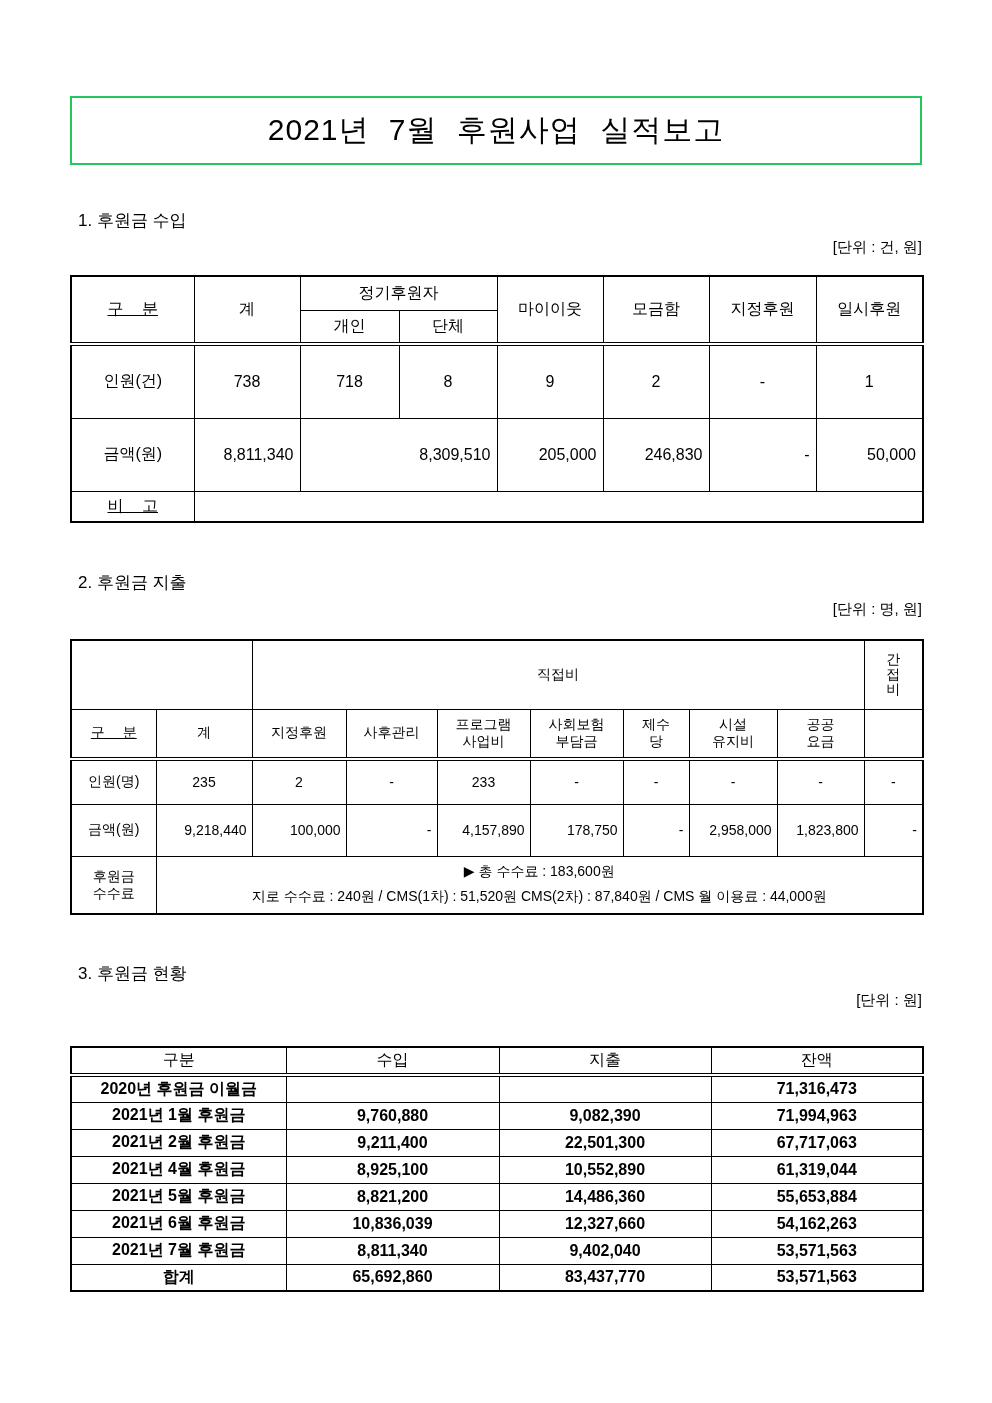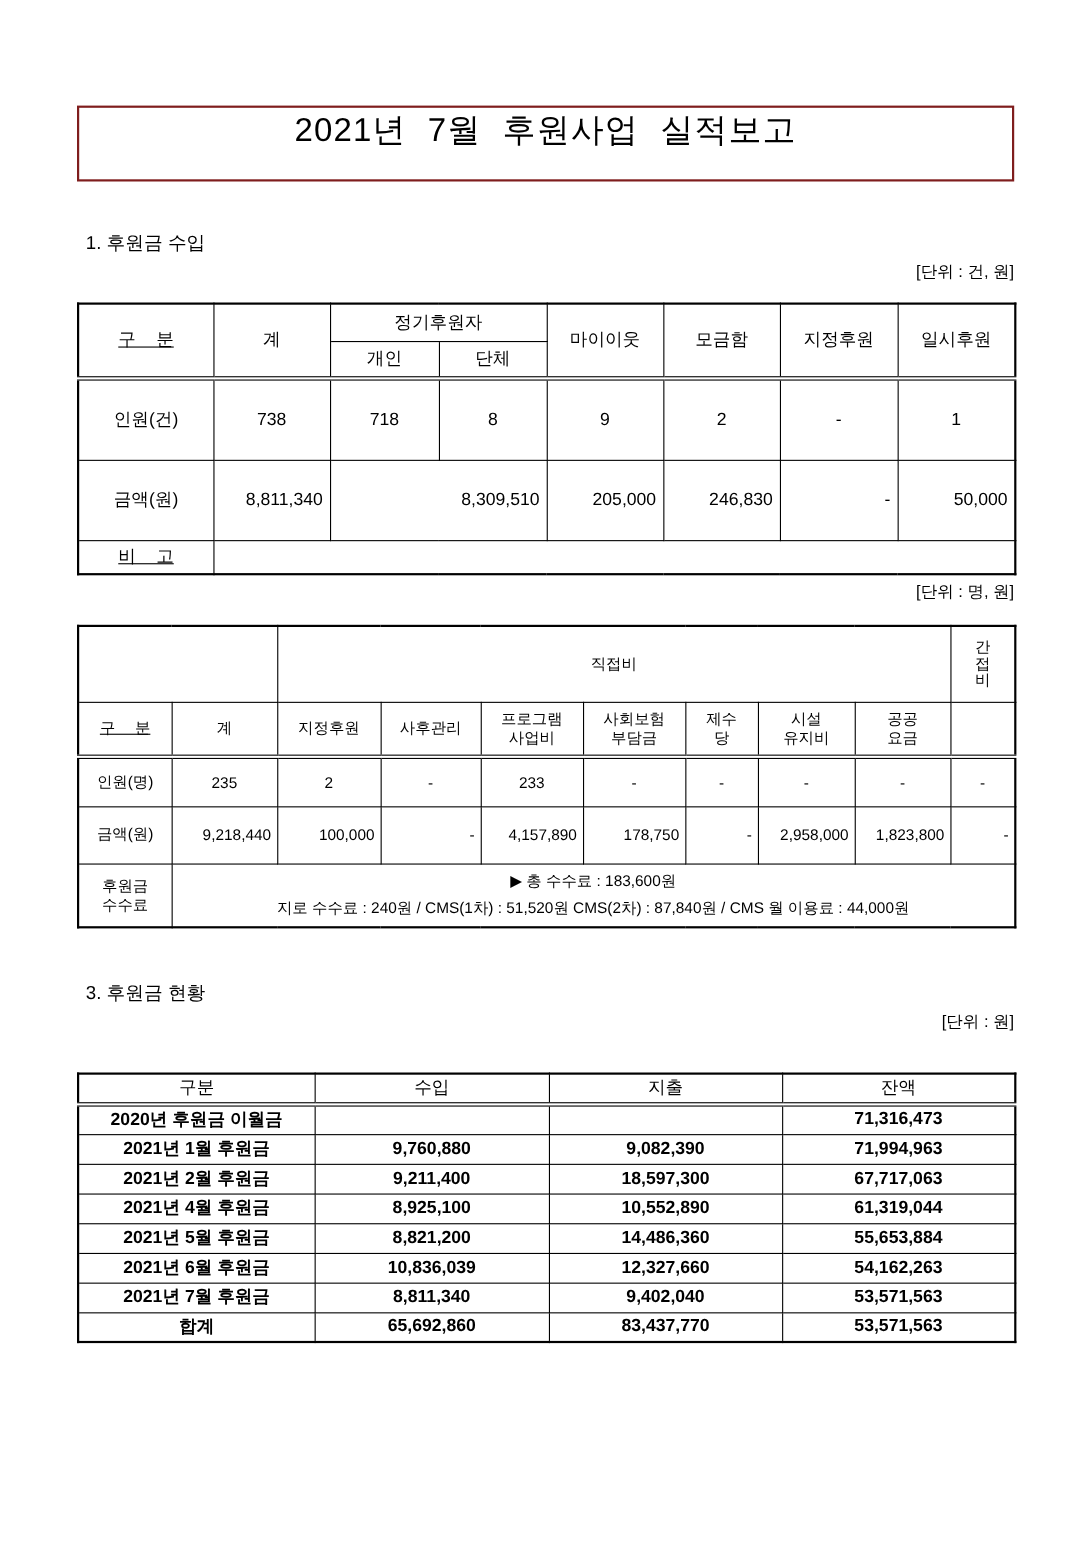--- a/index.html
+++ b/index.html
@@ -4,22 +4,22 @@
 <style>
   html, body { margin:0; padding:0; background:#ffffff; }
   body {
     width:992px; height:1403px;
     font-family:"Liberation Sans","DejaVu Sans",sans-serif;
     color:#000; position:relative;
   }
   .page { padding:96px 70px 0 70px; }
 
   .title-box {
-    border:2px solid #7f1d1d; height:65px;
-    display:flex; align-items:flex-start; justify-content:center;
+    border:2px solid #22c55e; height:65px;
+    display:flex; align-items:center; justify-content:center;
     font-size:30px; letter-spacing:1px; word-spacing:10px;
   }
 
   .section-heading { margin:0; padding-left:8px; font-size:17px; font-weight:400; }
   .h1-m { margin-top:44px; }
   .h2-m { margin-top:48px; }
   .h3-m { margin-top:47px; }
   .unit-note { margin-top:6px; text-align:right; font-size:15px; height:19px; }
 
   table { border-collapse:collapse; table-layout:fixed; width:852px; border:2px solid #000; }
@@ -110,20 +110,21 @@
       <td class="num">-</td>
       <td class="num">50,000</td>
     </tr>
     <tr class="r-note">
       <td class="sp">비 고</td>
       <td colspan="7"></td>
     </tr>
   </tbody>
     </table>
 
+  <p class="section-heading h2-m">2. 후원금 지출</p>
   <div class="unit-note">[단위 : 명, 원]</div>
 
   <table class="t2">
     <colgroup>
       <col style="width:85px">
         <col style="width:96px">
         <col style="width:94px">
         <col style="width:91px">
         <col style="width:93px">
       <col style="width:93px">
@@ -217,21 +218,21 @@
     </tr>
     <tr class="r">
       <td>2021년 1월 후원금</td>
       <td>9,760,880</td>
       <td>9,082,390</td>
       <td>71,994,963</td>
     </tr>
     <tr class="r">
       <td>2021년 2월 후원금</td>
       <td>9,211,400</td>
-      <td>18,597,300</td>
+      <td>22,501,300</td>
       <td>67,717,063</td>
     </tr>
     <tr class="r">
       <td>2021년 4월 후원금</td>
       <td>8,925,100</td>
       <td>10,552,890</td>
       <td>61,319,044</td>
     </tr>
     <tr class="r">
       <td>2021년 5월 후원금</td>

